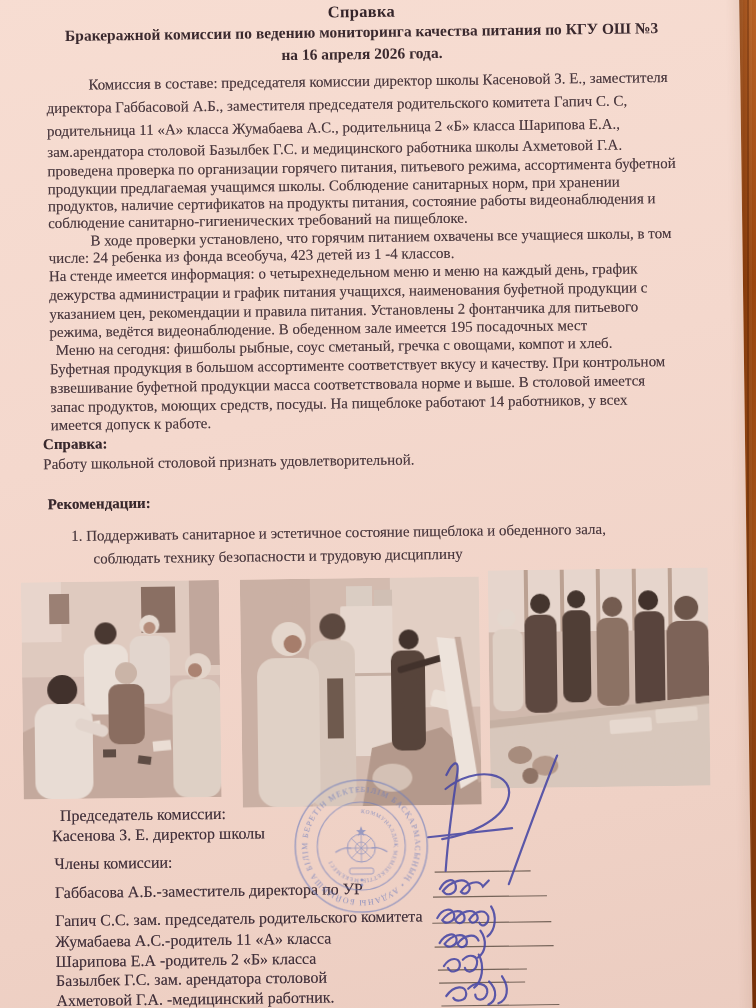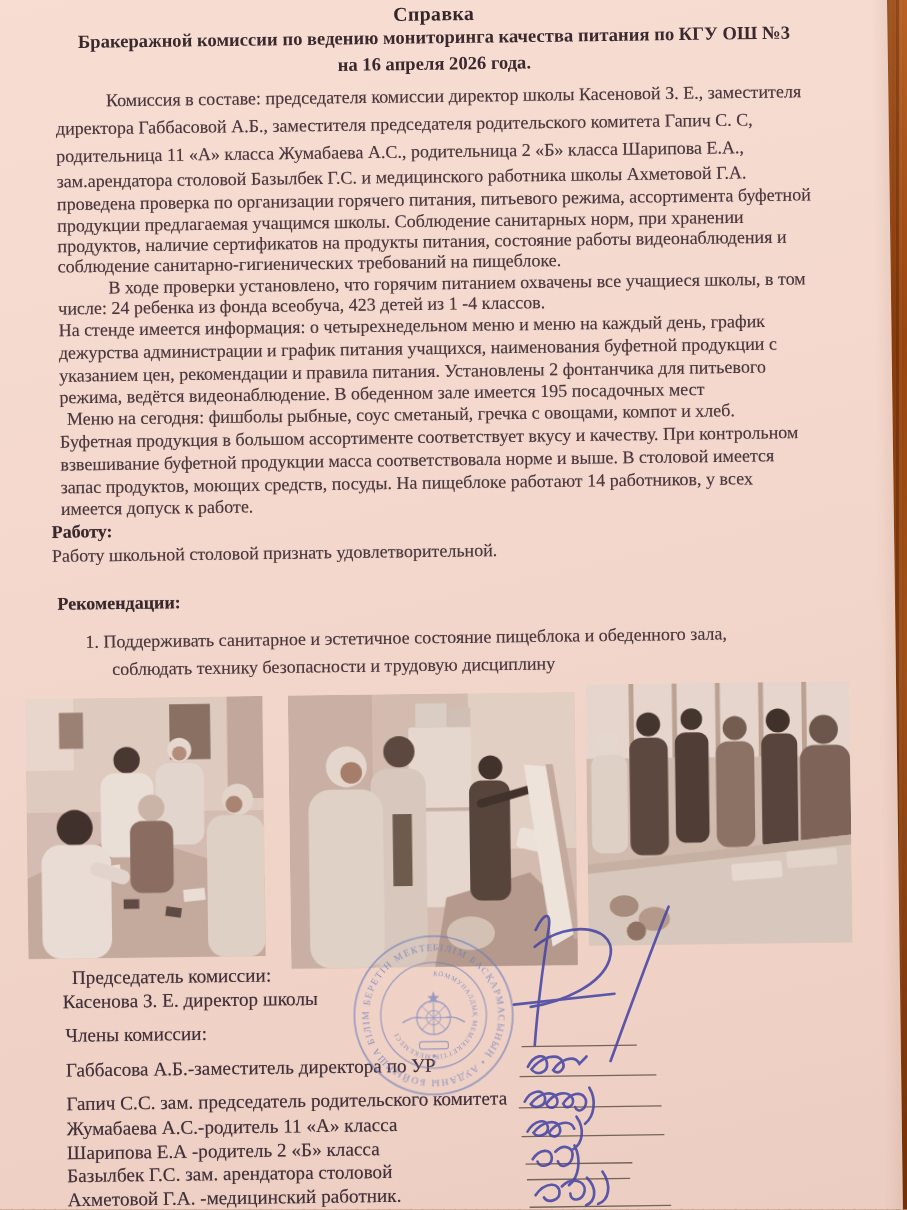--- a/index.html
+++ b/index.html
@@ -60,21 +60,21 @@
     <div class="ln b0" style="top:246px">числе: 24 ребенка из фонда всеобуча, 423 детей из 1 -4 классов.</div>
     <div class="ln b0" style="top:264px">На стенде имеется информация: о четырехнедельном меню и меню на каждый день, график</div>
     <div class="ln b0" style="top:283px">дежурства администрации и график питания учащихся, наименования буфетной продукции с</div>
     <div class="ln b0" style="top:302px">указанием цен, рекомендации и правила питания. Установлены 2 фонтанчика для питьевого</div>
     <div class="ln b0" style="top:320px">режима, ведётся видеонаблюдение. В обеденном зале имеется 195 посадочных мест</div>
     <div class="ln sm" style="top:338px">Меню на сегодня: фишболы рыбные, соус сметаный, гречка с овощами, компот и хлеб.</div>
     <div class="ln b0" style="top:357px">Буфетная продукция в большом ассортименте соответствует вкусу и качеству. При контрольном</div>
     <div class="ln b0" style="top:376px">взвешивание буфетной продукции масса соответствовала норме и выше. В столовой имеется</div>
     <div class="ln b0" style="top:395px">запас продуктов, моющих средств, посуды. На пищеблоке работают 14 работников, у всех</div>
     <div class="ln b0" style="top:413px">имеется допуск к работе.</div>
-    <div class="ln dec" style="top:432px">Работу:</div>
+    <div class="ln dec" style="top:432px">Справка:</div>
     <div class="ln dec2" style="top:452px">Работу школьной столовой признать удовлетворительной.</div>
     <div class="ln rec" style="top:492px">Рекомендации:</div>
     <div class="ln n1" style="top:524px">1.   Поддерживать санитарное и эстетичное состояние пищеблока и обеденного зала,</div>
     <div class="ln n2" style="top:547px">соблюдать технику безопасности и трудовую дисциплину</div>
 
     <div class="photo" style="left:20px;top:578px;width:198px;height:217px;z-index:1">
       <svg width="198" height="217" viewBox="0 0 198 217" xmlns="http://www.w3.org/2000/svg">
         <rect width="198" height="217" fill="#d8bfb4"></rect>
         <rect width="198" height="95" fill="#e3cdc2"></rect>
         <rect x="0" y="0" width="40" height="60" fill="#ecd9cf"></rect>

